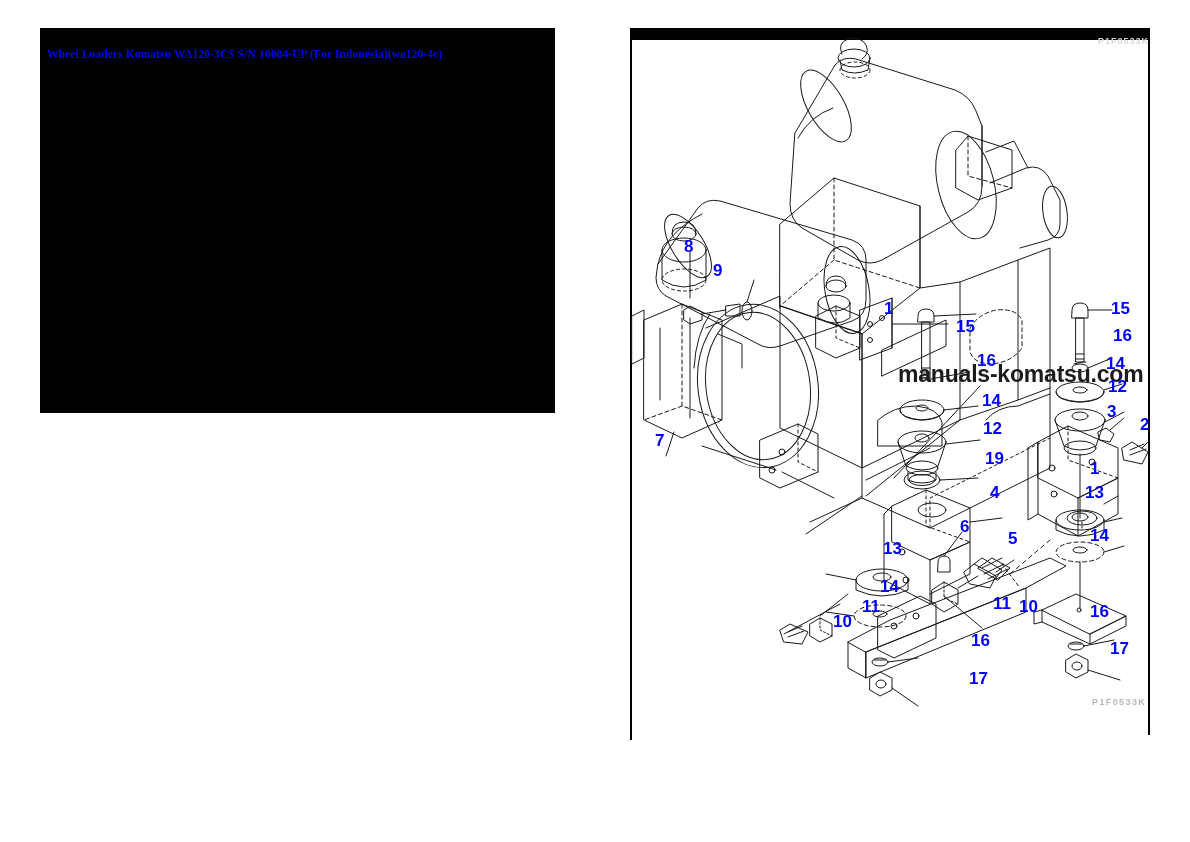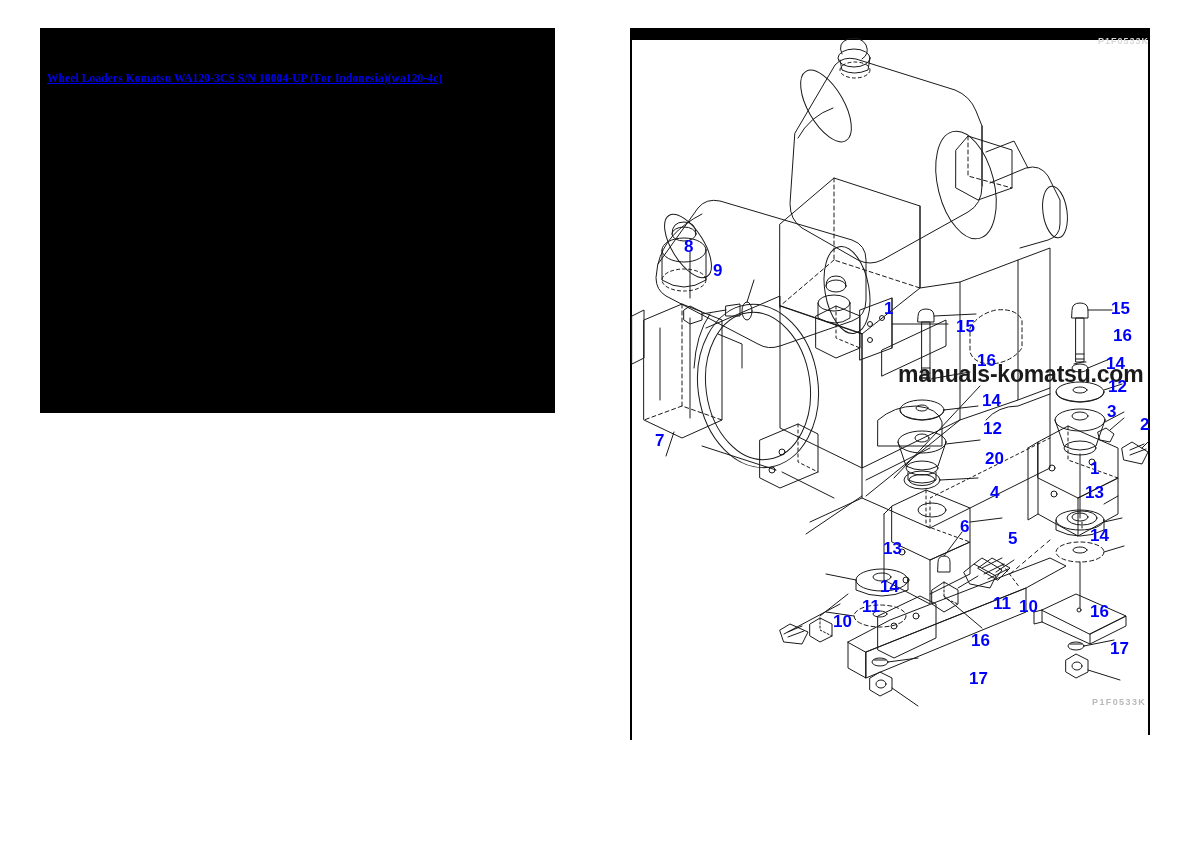--- a/index.html
+++ b/index.html
@@ -25,25 +25,23 @@
     background: #000000;
   }
   #title-link {
     position: absolute;
     left: 7px;
     top: 20px;
     font-family: "Liberation Serif", serif;
     font-size: 11.5px;
     font-weight: bold;
     color: #0000EE;
-    text-decoration: underline;
     white-space: nowrap;
     letter-spacing: 0.1px;
     cursor: pointer;
-    margin-top: 24px;
   }
 
   
   #diagram-panel {
     position: absolute;
     left: 630px;
     top: 28px;
     width: 622px;
     height: 712px;
     background: #ffffff;
@@ -407,21 +405,21 @@
     <div class="callout" style="left: 956px; top: 318px;">15</div>
     <div class="callout" style="left: 977px; top: 352px;">16</div>
     <div class="callout" style="left: 1111px; top: 300px;">15</div>
     <div class="callout" style="left: 1113px; top: 327px;">16</div>
     <div class="callout" style="left: 1106px; top: 355px;">14</div>
     <div class="callout" style="left: 1108px; top: 378px;">12</div>
     <div class="callout" style="left: 982px; top: 392px;">14</div>
     <div class="callout" style="left: 983px; top: 420px;">12</div>
     <div class="callout" style="left: 1107px; top: 403px;">3</div>
     <div class="callout" style="left: 1140px; top: 416px;">2</div>
-    <div class="callout" style="left: 985px; top: 450px;">20</div>
+    <div class="callout" style="left: 985px; top: 450px;">19</div>
     <div class="callout" style="left: 1090px; top: 460px;">1</div>
     <div class="callout" style="left: 990px; top: 484px;">4</div>
     <div class="callout" style="left: 1085px; top: 484px;">13</div>
     <div class="callout" style="left: 1090px; top: 527px;">14</div>
     <div class="callout" style="left: 960px; top: 518px;">6</div>
     <div class="callout" style="left: 1008px; top: 530px;">5</div>
     <div class="callout" style="left: 883px; top: 540px;">13</div>
     <div class="callout" style="left: 880px; top: 578px;">14</div>
     <div class="callout" style="left: 862px; top: 598px;">11</div>
     <div class="callout" style="left: 833px; top: 613px;">10</div>

